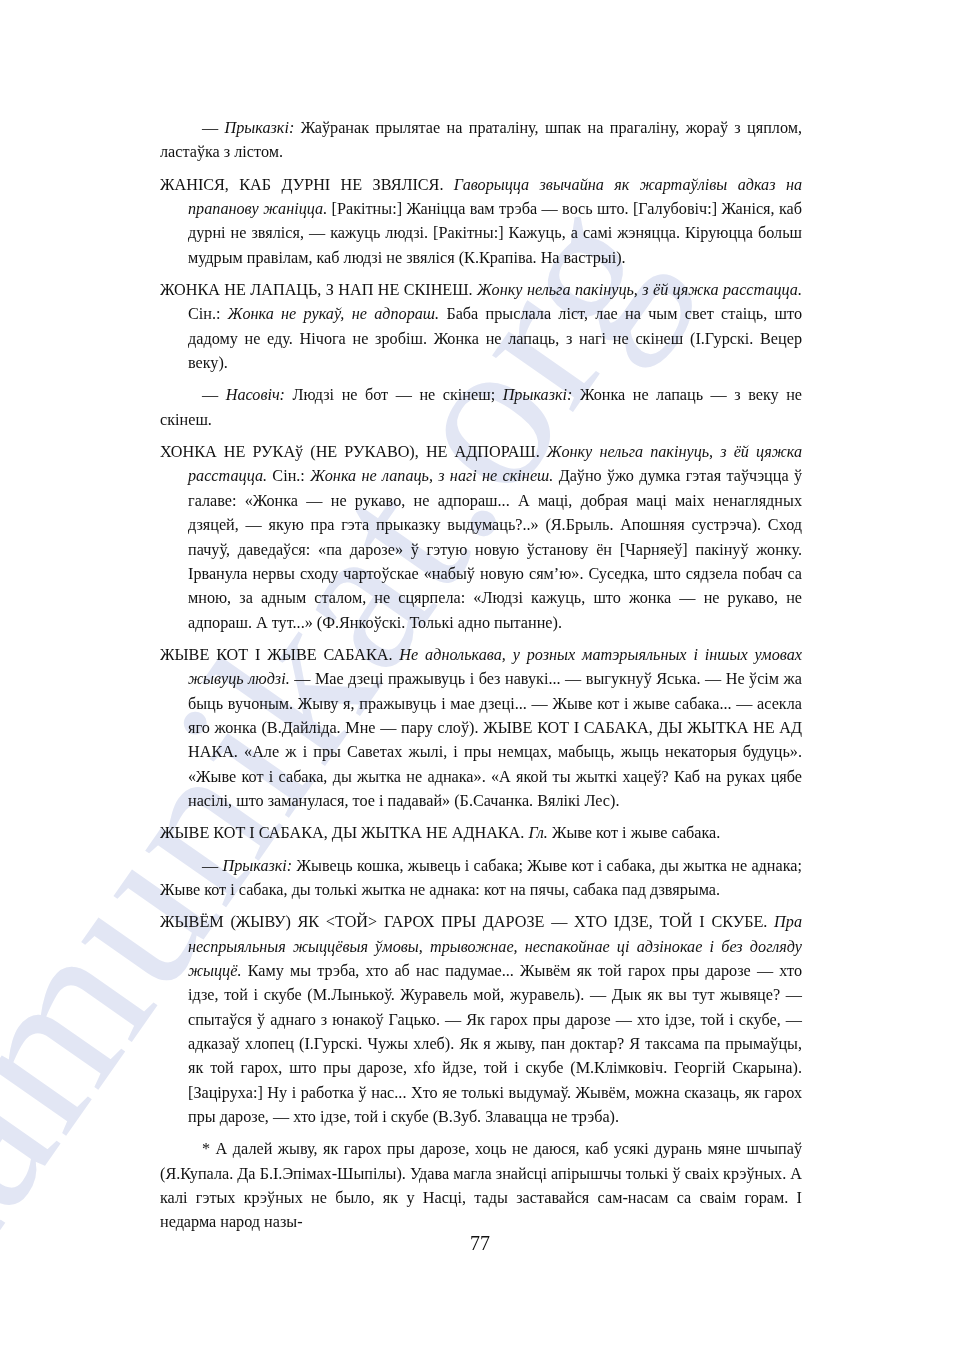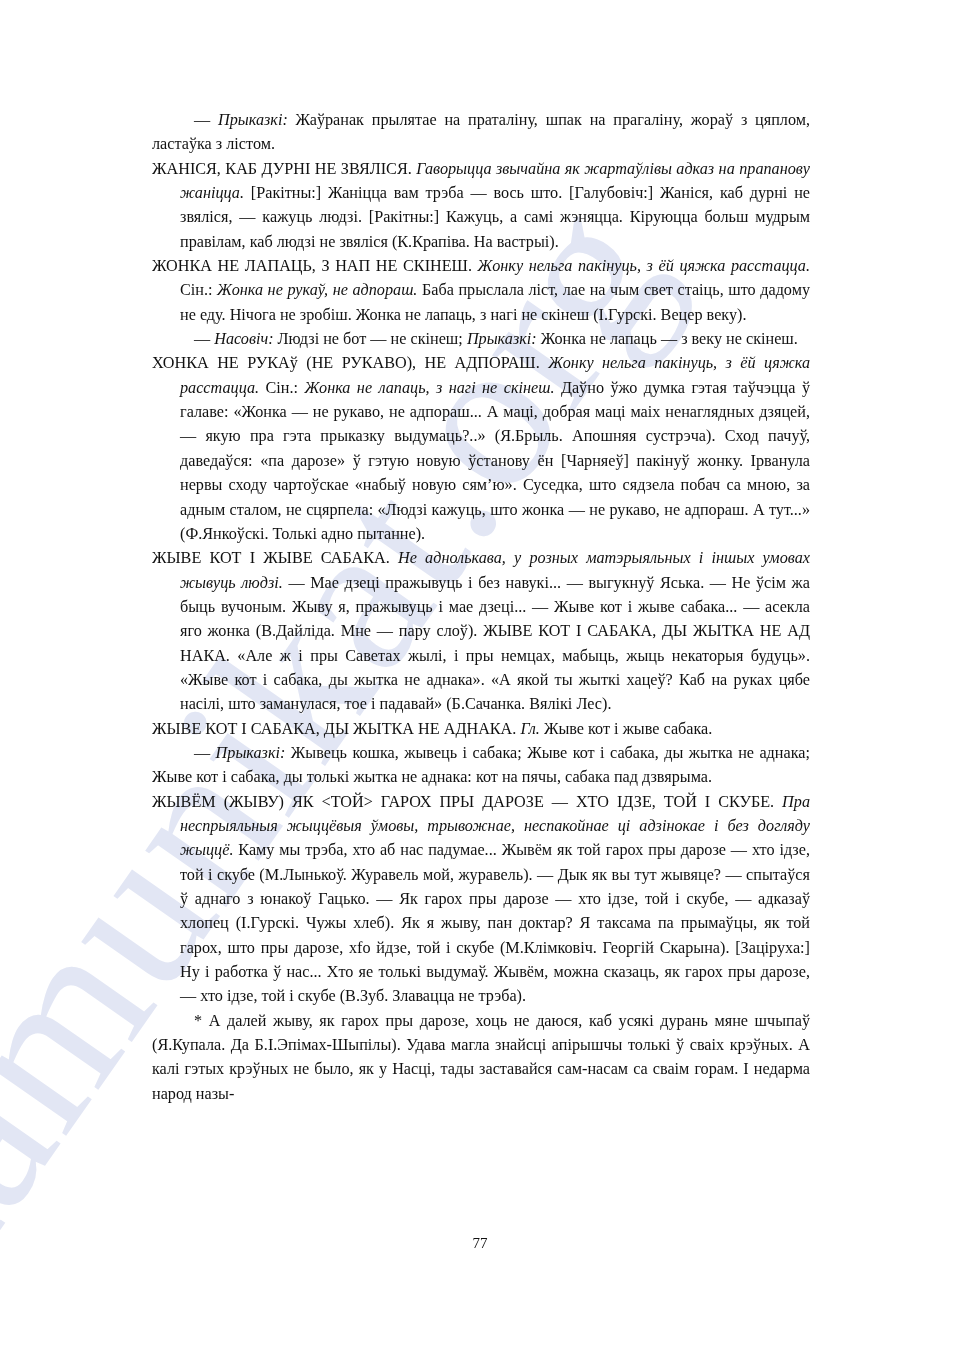--- a/index.html
+++ b/index.html
@@ -51,21 +51,21 @@
   }
 
   #text-column {
     position: absolute;
     left: 152px;
     top: 108px;
     width: 658px;
   }
 
   p {
-    margin: 0;
+    margin: 8px;
     text-align: justify;
     text-justify: inter-word;
     font-size: 16.2px;
     line-height: 24.35px;
     hyphens: none;
   }
 
   
   p.entry {
     padding-left: 28px;
@@ -85,21 +85,21 @@
 
   
   .blk + .blk { margin-top: 0; }
 
   #page-number {
     position: absolute;
     left: 0;
     right: 0;
     top: 1233px;
     text-align: center;
-    font-size: 15px;
+    font-size: 20px;
     line-height: 20px;
   }
 </style>
 </head>
 <body>
 
 <div id="watermark-layer">
   <div class="watermark-text wm-main" style="color: rgb(226, 230, 244);">Kamunikat.org</div>
 </div>
 

